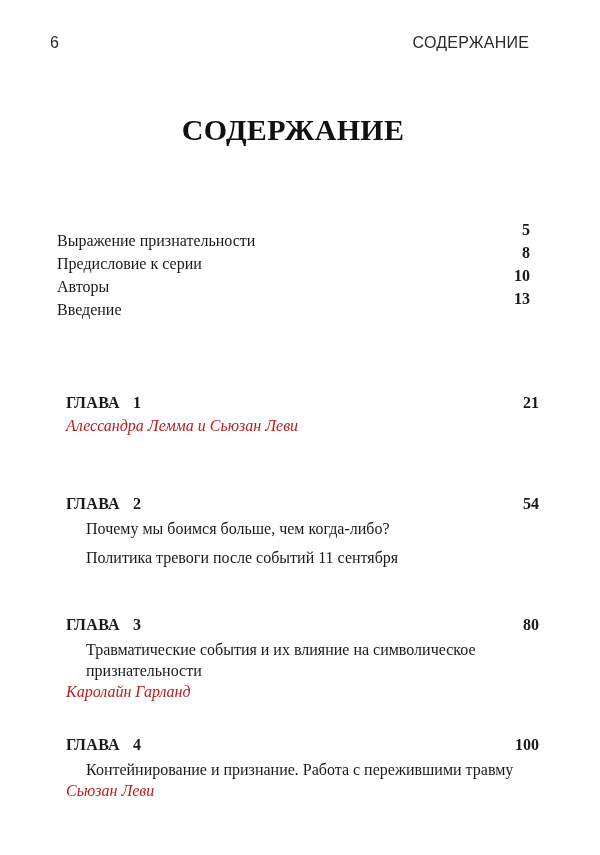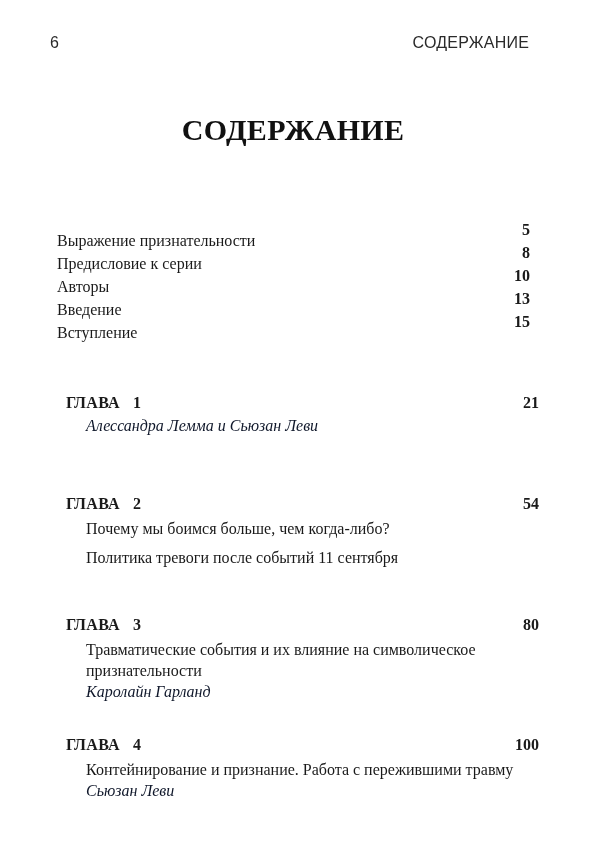--- a/index.html
+++ b/index.html
@@ -99,25 +99,24 @@
       right: 0;
       top: 0;
     }
     .chapter-title {
       margin-left: 20px;
       font-size: 16px;
       line-height: 21px;
       margin-top: 2px;
     }
     .chapter-author {
-      margin-left: 20px;
       font-size: 16px;
       line-height: 21px;
       font-style: italic;
-      color: #0f172a;
+      color: #b91c1c;
     }
     .ch1 { top: 391px; }
     .ch2 { top: 492px; }
     .ch3 { top: 613px; }
     .ch4 { top: 733px; }
     .ch3 .ch-page { font-weight: bold; }
   </style>
 </head>
 <body>
 
@@ -137,24 +136,20 @@
     <span class="fm-label">Предисловие к серии</span>
     <span class="fm-page">8</span>
   </div>
   <div class="fm-row">
     <span class="fm-label">Авторы</span>
     <span class="fm-page">10</span>
   </div>
   <div class="fm-row">
     <span class="fm-label">Введение</span>
     <span class="fm-page">13</span>
-  </div>
-  <div class="fm-row">
-    <span class="fm-label">Вступление</span>
-    <span class="fm-page">15</span>
   </div>
 </div>
 
 <div class="chapter ch1">
   <div class="chapter-head">
     <span class="ch-word">ГЛАВА</span>
     <span class="ch-num">1</span>
     <span class="ch-page">21</span>
   </div>
   <div class="chapter-author">Алессандра Лемма и Сьюзан Леви</div>

